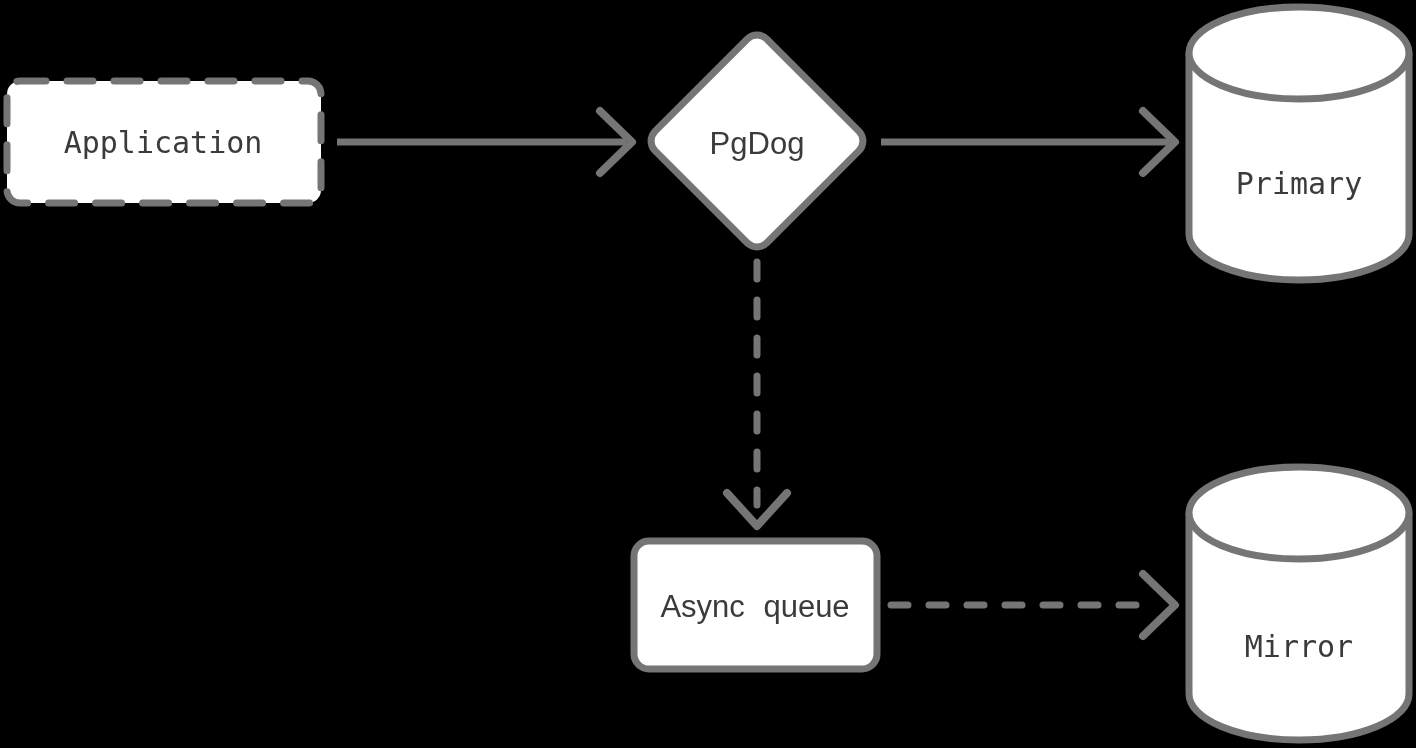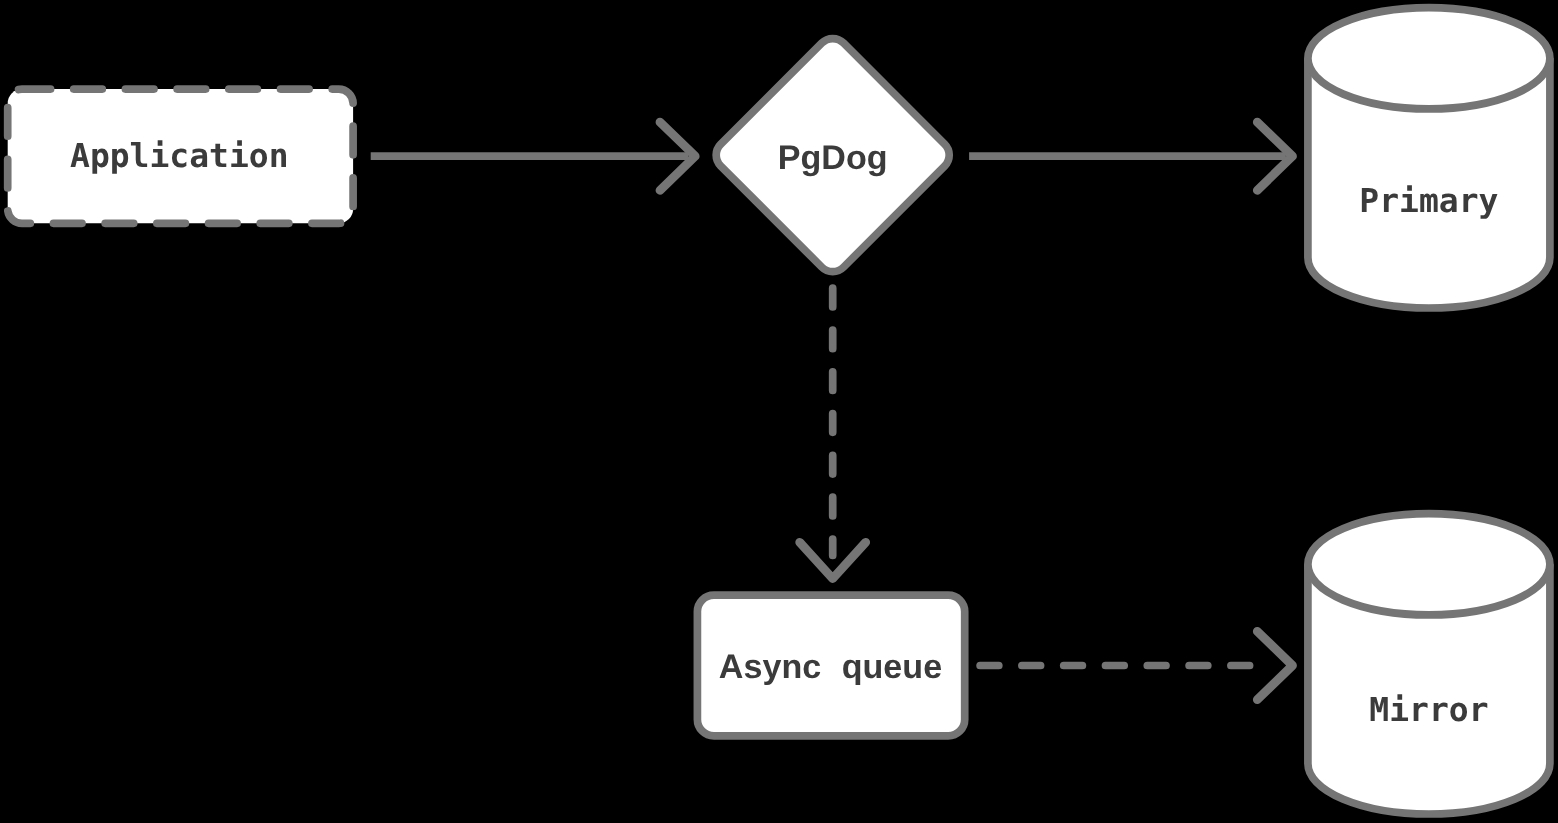--- a/index.html
+++ b/index.html
@@ -6,21 +6,20 @@
     margin: 0;
     padding: 0;
     background: #000000;
   }
   .canvas {
     position: relative;
     width: 1416px;
     height: 748px;
     background: #000000;
     overflow: hidden;
-    font-weight: bold;
   }
   svg { display: block; }
 
   .node-shape {
     fill: #ffffff;
     stroke: #757575;
     stroke-width: 7;
   }
   .node-shape.dashed {
     stroke-dasharray: 26 21;

